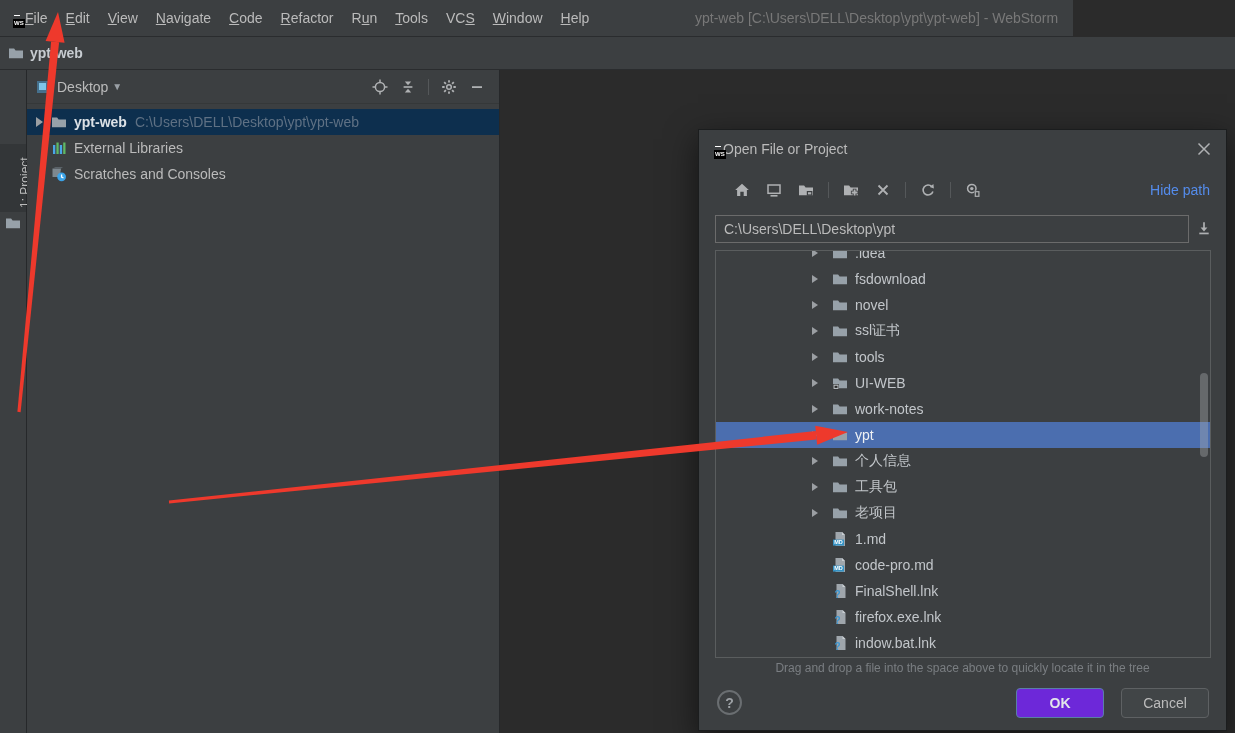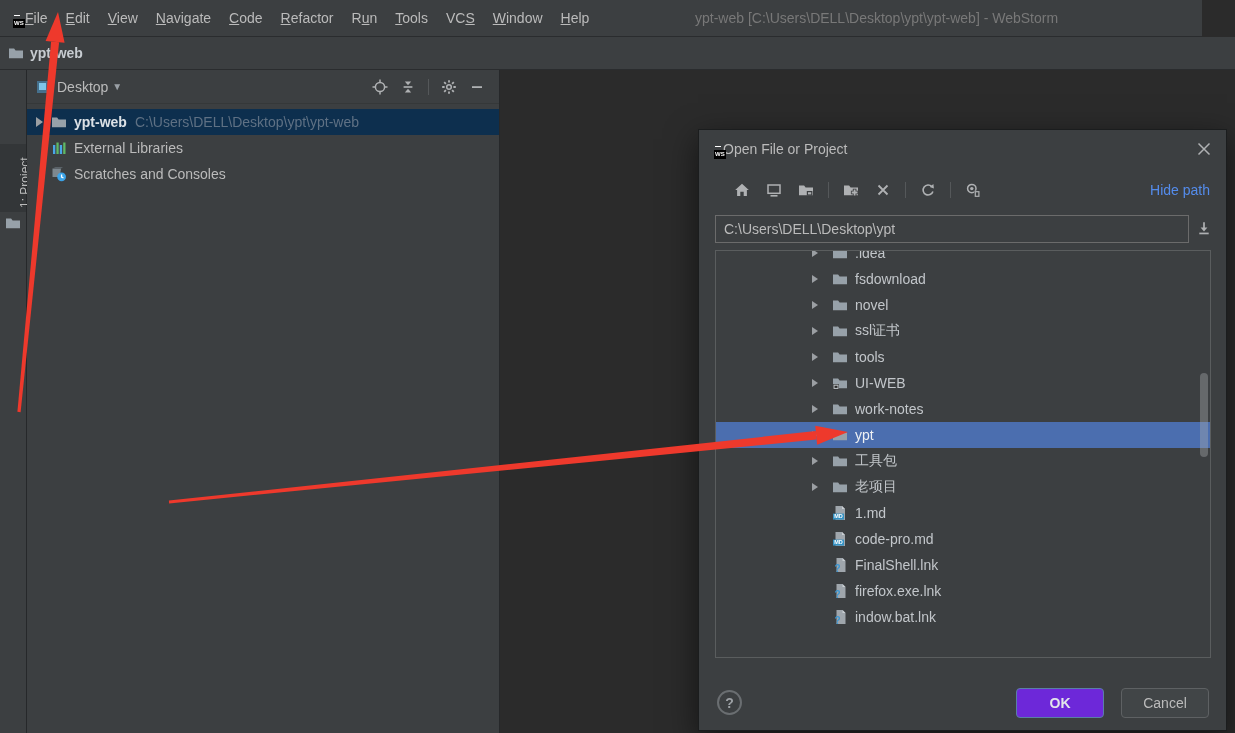--- a/index.html
+++ b/index.html
@@ -2,21 +2,21 @@
 <html><head>
 <meta charset="utf-8">
 <style>
   html,body{margin:0;padding:0;}
   body{
     width:1235px;height:733px;overflow:hidden;position:relative;
     background:#2b2b2b;color:#bbbbbb;
     font-family:"Liberation Sans","DejaVu Sans",sans-serif;font-size:13px;
   }
   
-  .menubar{position:absolute;left:0;top:0;width:1202px;height:37px;background:#3c3f41;
+  .menubar{position:absolute;left:0;top:0;width:1073px;height:37px;background:#3c3f41;
     border-bottom:1px solid #2a2c2e;display:flex;align-items:center;box-sizing:border-box;}
   .ws-logo{width:18px;height:18px;border-radius:3px;position:relative;flex:0 0 auto;
     background:linear-gradient(135deg,#21d8f5 0%,#0f7bf0 48%,#a84af0 75%,#f5d93e 100%);}
   .ws-logo .chip{position:absolute;left:1px;top:1px;background:#000;color:#fff;
     font-size:6px;font-weight:bold;line-height:7px;padding:1px 1px;letter-spacing:0;}
   .ws-logo .bar{position:absolute;left:2px;bottom:2px;width:6px;height:1.5px;background:#fff;}
   .menubar .logo-wrap{margin:0 4px 0 12px;}
   .menu-item{padding:0 9px;font-size:14px;color:#bbbbbb;line-height:37px;cursor:default;}
   .menu-item u{text-decoration:underline;}
   .win-title{position:absolute;left:695px;top:0;line-height:37px;font-size:14px;color:#787878;white-space:nowrap;}
@@ -372,20 +372,31 @@
         </div>
         <div class="t-row">
           <span class="arrow">
             <span class="tri"></span>
           </span>
           <span class="icon">
             <svg width="16" height="16" viewBox="0 0 16 16">
               <path fill="#97A1A9" d="M1 13.2V3.6h5.1l1.5 1.8H15v7.8z"></path>
             </svg>
           </span>
+          <span>个人信息</span>
+        </div>
+        <div class="t-row">
+          <span class="arrow">
+            <span class="tri"></span>
+          </span>
+          <span class="icon">
+            <svg width="16" height="16" viewBox="0 0 16 16">
+              <path fill="#97A1A9" d="M1 13.2V3.6h5.1l1.5 1.8H15v7.8z"></path>
+            </svg>
+          </span>
           <span>工具包</span>
         </div>
         <div class="t-row">
           <span class="arrow">
             <span class="tri"></span>
           </span>
           <span class="icon">
             <svg width="16" height="16" viewBox="0 0 16 16">
               <path fill="#97A1A9" d="M1 13.2V3.6h5.1l1.5 1.8H15v7.8z"></path>
             </svg>
@@ -445,20 +456,21 @@
               <path fill="#9FA6AC" d="M4.5 1h6l3 3v11h-9z"></path>
               <path fill="#c9ced2" d="M10.5 1l3 3h-3z"></path>
               <text x="5.5" y="15" font-size="10" fill="#3B97D3" font-weight="bold" text-anchor="middle" font-family="sans-serif">?</text>
             </svg>
           </span>
           <span>indow.bat.lnk</span>
         </div>
       </div>
     <div class="dlg-scrollbar"></div>
   </div>
+  <div class="dlg-hint">Drag and drop a file into the space above to quickly locate it in the tree</div>
   <div class="help-btn">?</div>
   <div class="btn btn-ok">OK</div>
   <div class="btn btn-cancel">Cancel</div>
 </div>
 
 <svg class="annot" viewBox="0 0 1235 733">
   <g fill="#ee392c">
     <polygon points="20.6,412.2 59.1,42.3 51.1,41.5 17.4,411.8"></polygon>
     <polygon points="58,12 64.6,42.8 45.6,40.9"></polygon>
   </g>

